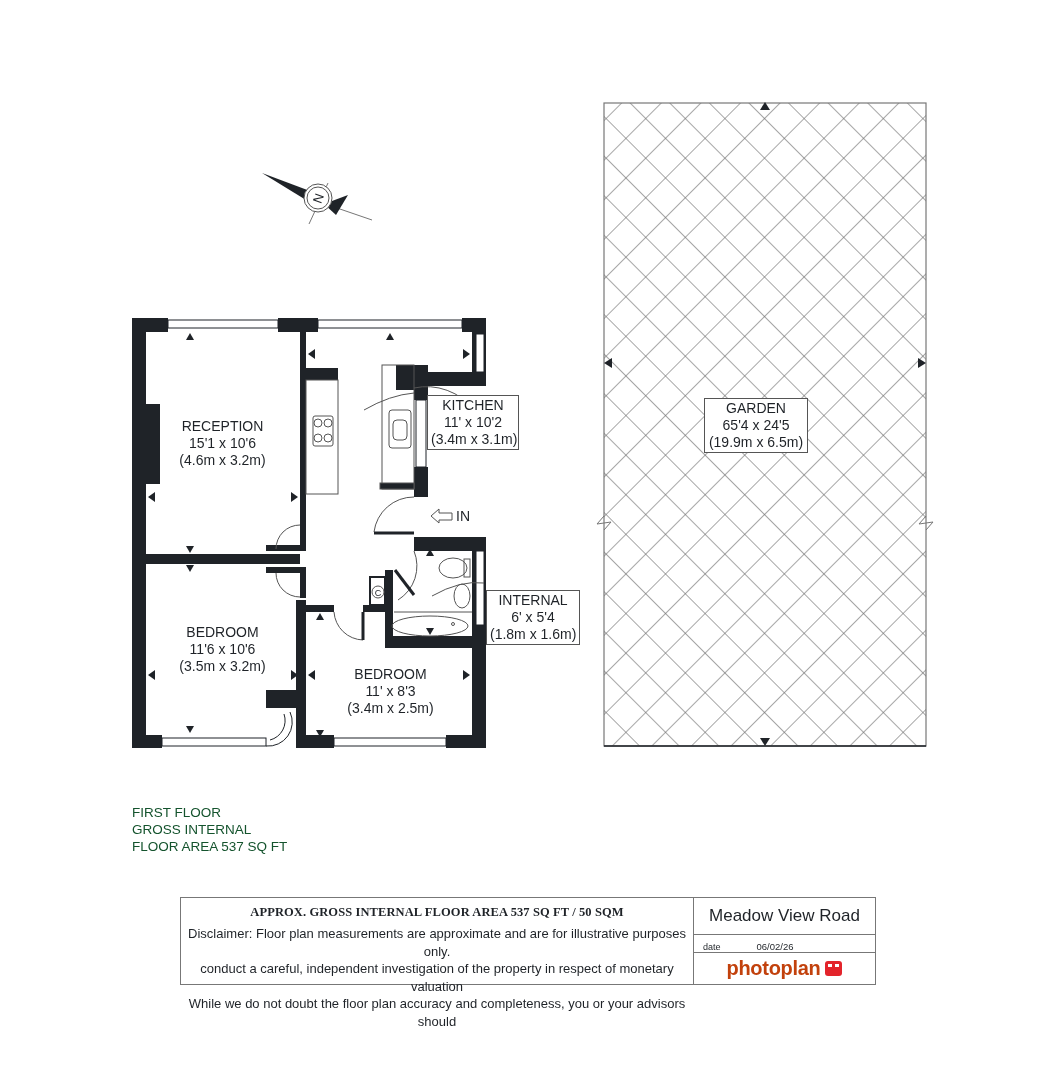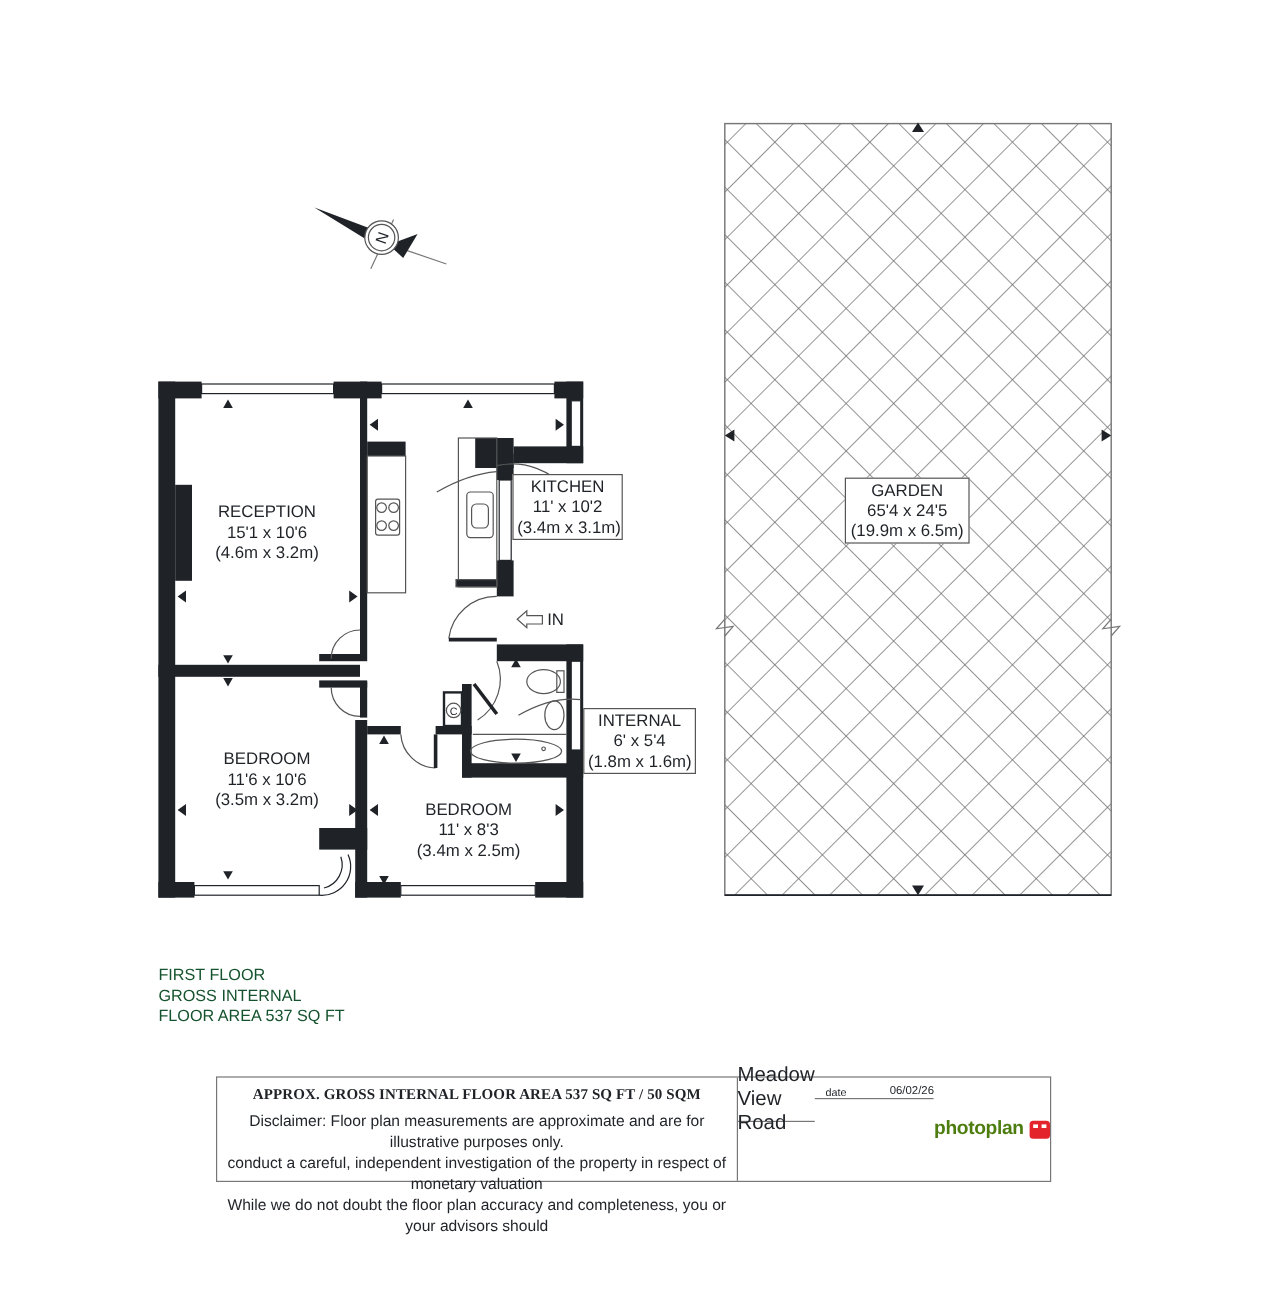--- a/index.html
+++ b/index.html
@@ -7,25 +7,25 @@
          font-family:"Liberation Sans", sans-serif; color:#1f2328; }
   #plan-svg { position:absolute; left:0; top:0; }
   .room-label { position:absolute; text-align:center; font-size:14px; line-height:17px; color:#1f2328; }
   .room-label.boxed { border:1px solid #555; background:#fff; padding:1px 3px; }
   .room-label div { white-space:nowrap; }
   .floor-summary { position:absolute; left:132px; top:804px; font-size:13.5px; line-height:17px; color:#14532d; }
   .title-block { position:absolute; left:180px; top:897px; width:696px; height:88px; border:1px solid #777; box-sizing:border-box; display:flex; background:#fff; }
   .tb-left { width:513px; border-right:1px solid #777; box-sizing:border-box; text-align:center; padding-top:7px; }
   .tb-heading { font-weight:bold; font-size:12.5px; letter-spacing:0.1px; margin-bottom:5px;font-family:Liberation Serif, serif; }
   .tb-disc { font-size:13px; line-height:17.5px; }
-  .tb-right { flex:1; display:flex; flex-direction:row; }
+  .tb-right { flex:1; display:flex; flex-direction:column; }
   .tb-address { height:36px; border-bottom:1px solid #777; font-size:17px; display:flex; align-items:center; justify-content:center; }
   .tb-date { height:17px; border-bottom:1px solid #777; font-size:9px; display:flex; align-items:flex-end; padding-left:9px; }
   .tb-date .val { margin-left:36px; font-size:9.5px; }
-  .tb-logo { flex:1; display:flex; align-items:center; justify-content:center; font-weight:bold; font-size:16px; letter-spacing:-0.3px; color:#4d7c0f; }
+  .tb-logo { flex:1; display:flex; align-items:center; justify-content:center; font-weight:bold; font-size:20px; letter-spacing:-0.3px; color:#c2410c; }
   .logo-mark { display:inline-block; width:17px; height:15px; background:#e3242b; border-radius:3px; margin-left:5px; position:relative; }
   .logo-mark::before { content:""; position:absolute; left:3px; top:3px; width:4px; height:3px; background:#fff; }
   .logo-mark::after { content:""; position:absolute; right:3px; top:3px; width:4px; height:3px; background:#fff; }
 </style>
 </head>
 <body>
 
 <svg id="plan-svg" width="1064" height="1080" viewBox="0 0 1064 1080">
   <defs>
     <pattern id="hatch" patternUnits="userSpaceOnUse" width="28" height="28" patternTransform="rotate(45 604 103)">

